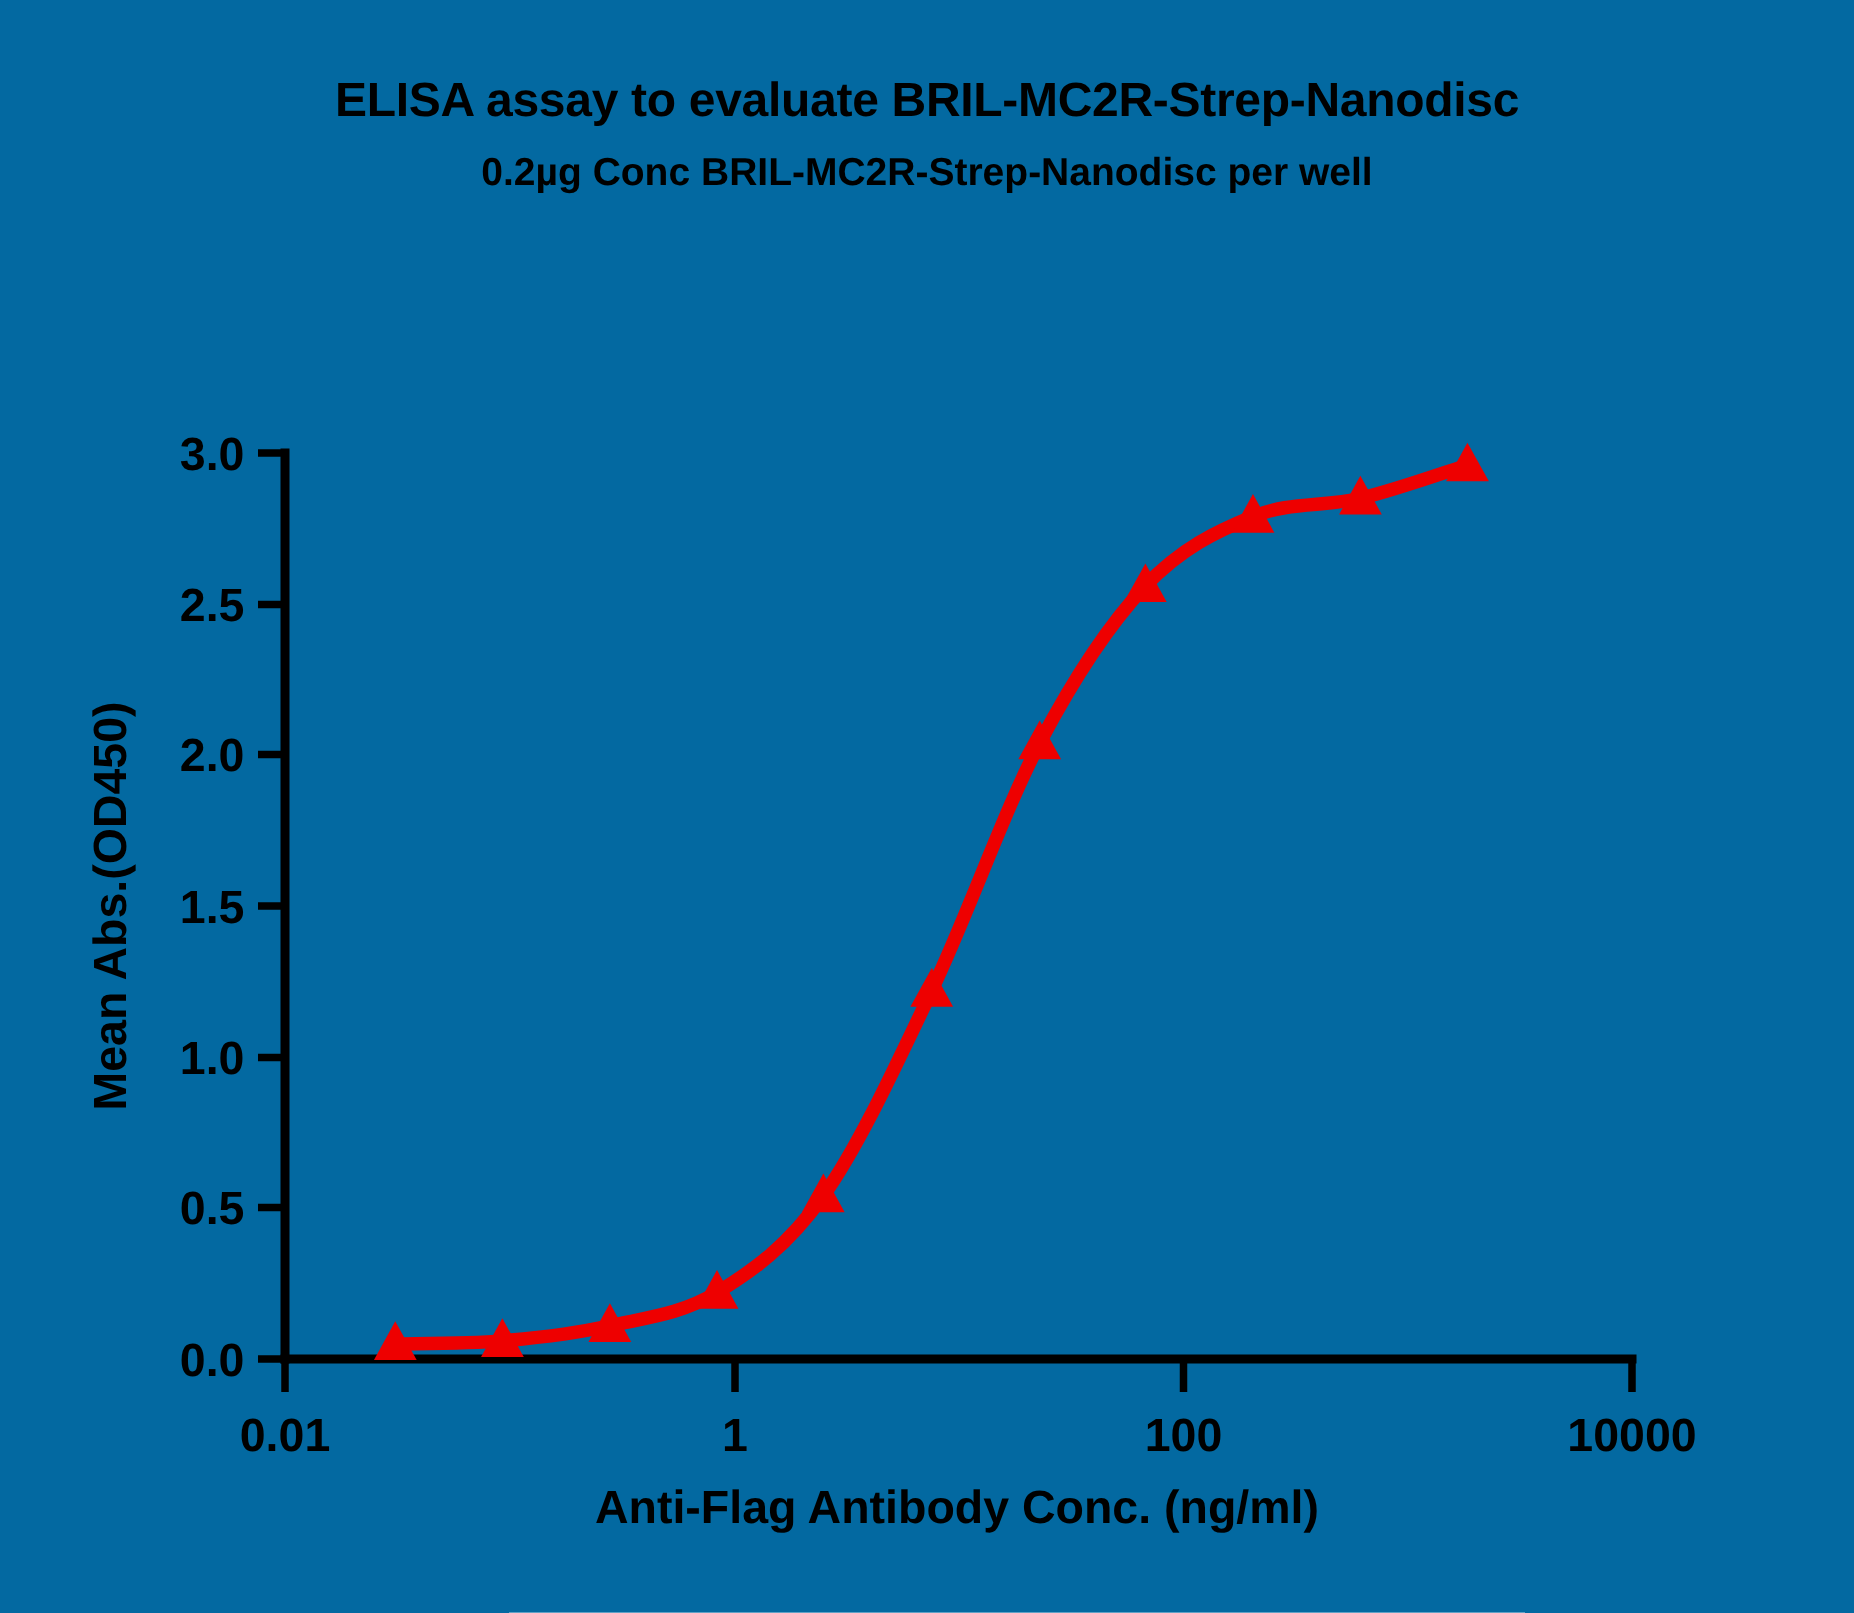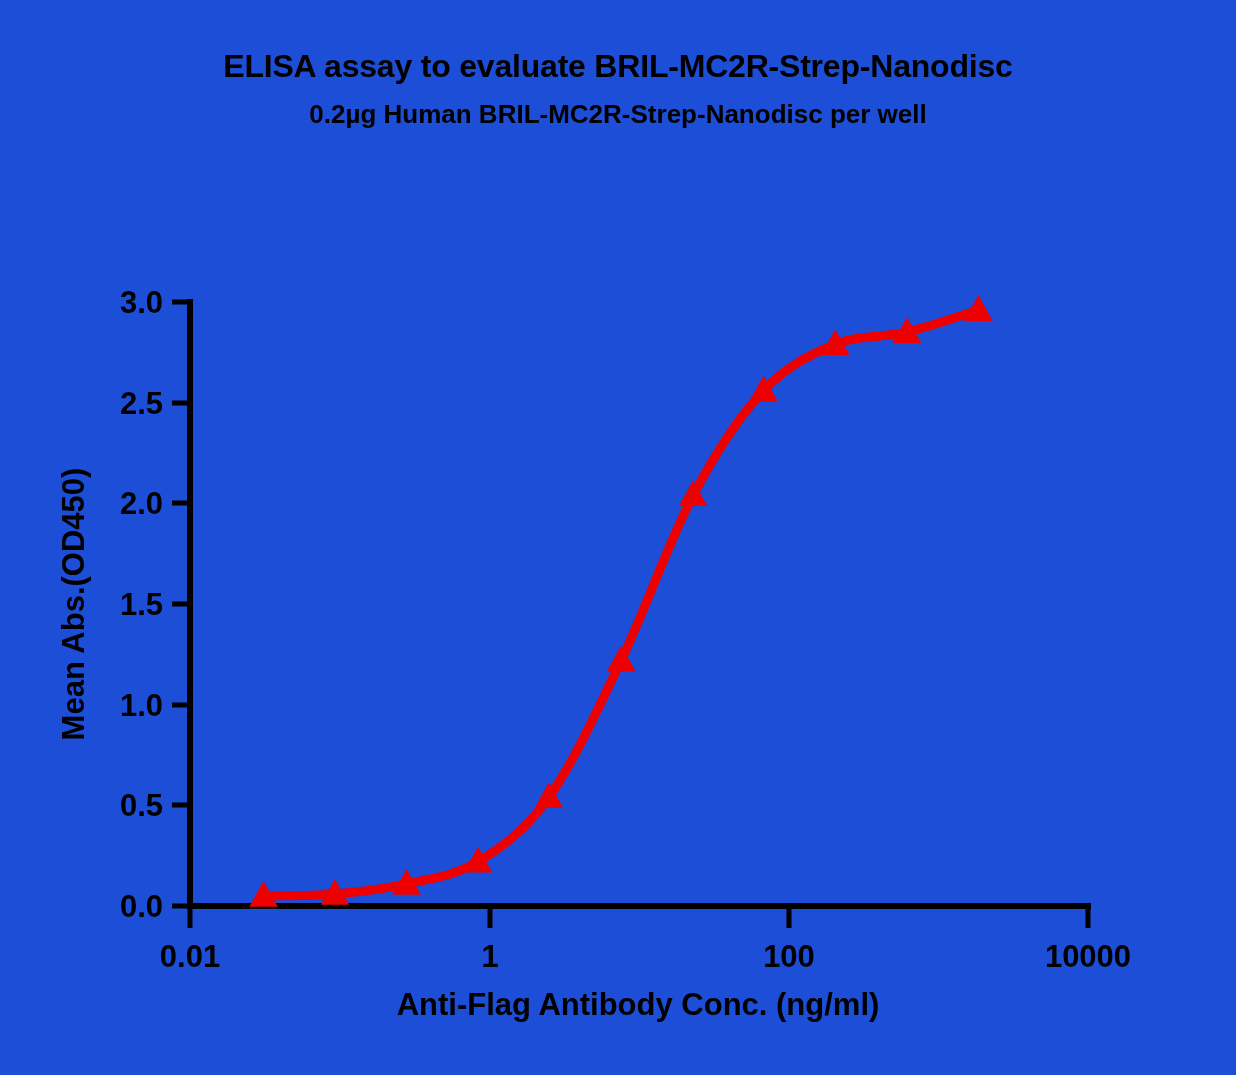--- a/index.html
+++ b/index.html
@@ -10,21 +10,21 @@
   body {
     width: 1236px;
     height: 1075px;
     font-family: "Liberation Sans", sans-serif;
     overflow: hidden;
   }
   #figure {
     position: relative;
     width: 1236px;
     height: 1075px;
-    background: #1d4ed8;
+    background: #0369a1;
     text-decoration: underline;
   }
   #chart-title {
     position: absolute;
     top: 48px;
     left: 0;
     width: 1236px;
     text-align: center;
     font-size: 32px;
     font-weight: bold;
@@ -73,21 +73,21 @@
     stroke-width: 5;
     fill: none;
   }
 </style>
 </head>
 <body>
 
 <div id="figure">
 
   <div id="chart-title">ELISA assay to evaluate BRIL-MC2R-Strep-Nanodisc</div>
-  <div id="chart-subtitle">0.2µg Human BRIL-MC2R-Strep-Nanodisc per well</div>
+  <div id="chart-subtitle">0.2µg Conc BRIL-MC2R-Strep-Nanodisc per well</div>
 
   <svg id="plot-svg" width="1236" height="1075">
 
     <line class="axis-line" x1="190" y1="302" x2="190" y2="906"></line>
 
     <line class="axis-line" x1="190" y1="906" x2="1088" y2="906"></line>
 
     <g>
       <line class="tick-mark" x1="172" y1="906" x2="190" y2="906"></line>
       <line class="tick-mark" x1="172" y1="805" x2="190" y2="805"></line>

